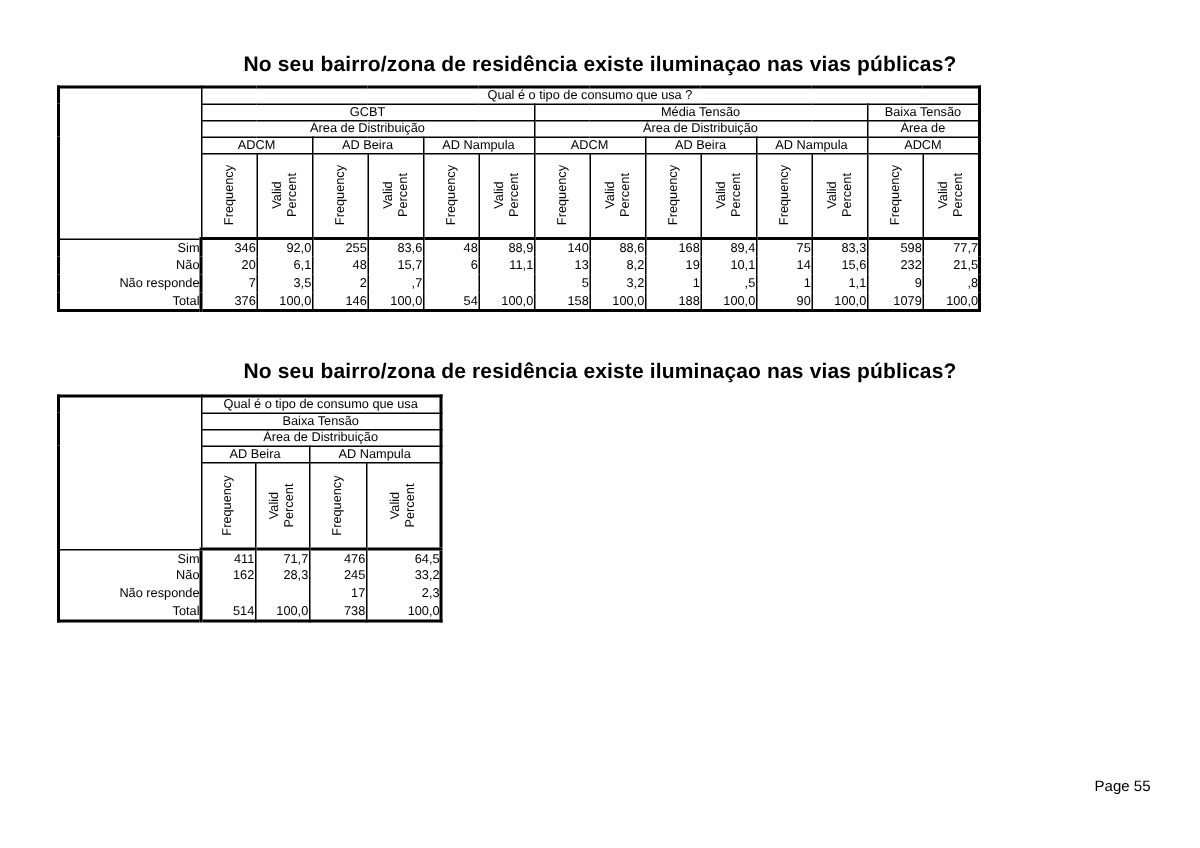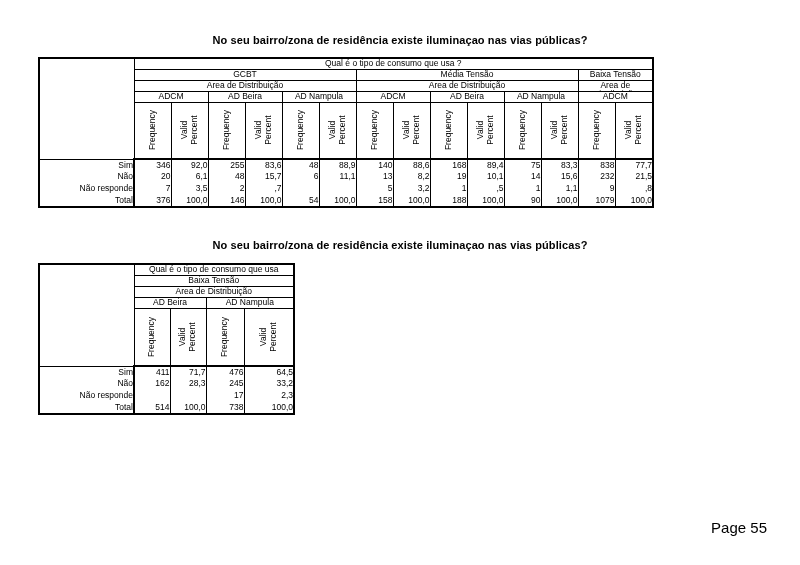--- a/index.html
+++ b/index.html
@@ -1,19 +1,19 @@
 <!DOCTYPE html>
 <html><head>
 <meta charset="utf-8">
 <style>
   html,body{margin:0;padding:0;background:#fff;}
   .page{position:relative;width:800px;height:565px;background:#ffffff;
         font-family:"Liberation Sans",sans-serif;color:#000;overflow:hidden;}
   .title{position:absolute;left:0;width:800px;text-align:center;
-         font-size:11px;font-weight:bold;letter-spacing:.1px;}
+         font-size:14px;font-weight:bold;letter-spacing:.1px;}
   .t1{top:34px;}
   .t2{top:239px;}
   table.spss{position:absolute;border-collapse:collapse;table-layout:fixed;
              border:2px solid #000;font-size:8.5px;line-height:1.1;}
   table.spss td{padding:0;vertical-align:middle;overflow:hidden;}
   tr.hr{height:11px;}
   tr.hr td{border:1px solid #000;}
   tr.rot-row{height:57px;}
   tr.rot-row td{border:1px solid #000;border-bottom:2px solid #000;}
   tr.dr{height:12px;}
@@ -21,21 +21,21 @@
   td.stub{border-right:2px solid #000;border-bottom:2px solid #000;}
   td.gl{border-left:2px solid #000;}
   .c{text-align:center;}
   .rl{text-align:right;padding-left:10px;border-right:2px solid #000;}
   .n{text-align:right;padding-right:5px;}
   .rwrap{position:relative;height:55px;width:100%;}
   .rot{position:absolute;left:50%;top:50%;
        transform:translate(-50%,-50%) rotate(-90deg);
        white-space:pre-line;text-align:center;line-height:1.15;width:60px;}
   .clip{height:10px;overflow:hidden;line-height:9px;text-align:center;}
-  .pageno{position:absolute;top:519px;right:33px;font-size:15px;}
+  .pageno{position:absolute;top:519px;right:33px;font-size:10px;}
 </style>
 </head>
 <body>
 
 <div class="page">
 
   <div class="title t1">No seu bairro/zona de residência existe iluminaçao nas vias públicas?</div>
 
   <table class="spss" style="left:38px;top:57px;width:614px;">
     <colgroup>
@@ -167,21 +167,21 @@
       <td class="n">255</td>
       <td class="n">83,6</td>
       <td class="n">48</td>
       <td class="n">88,9</td>
       <td class="n gl">140</td>
       <td class="n">88,6</td>
       <td class="n">168</td>
       <td class="n">89,4</td>
       <td class="n">75</td>
       <td class="n">83,3</td>
-      <td class="n gl">838</td>
+      <td class="n gl">598</td>
       <td class="n">77,7</td>
     </tr>
     <tr class="dr">
       <td class="rl">Não</td>
       <td class="n">20</td>
       <td class="n">6,1</td>
       <td class="n">48</td>
       <td class="n">15,7</td>
       <td class="n">6</td>
       <td class="n">11,1</td>

